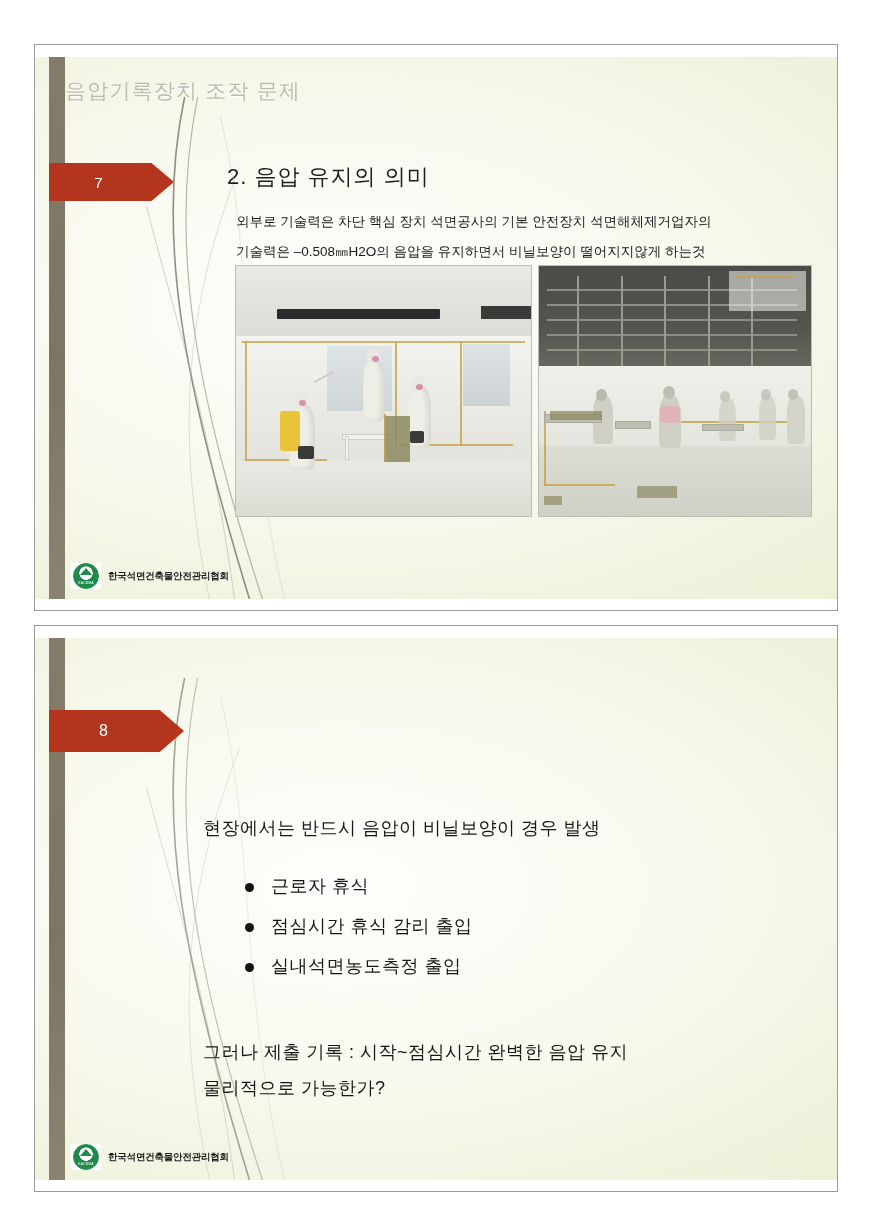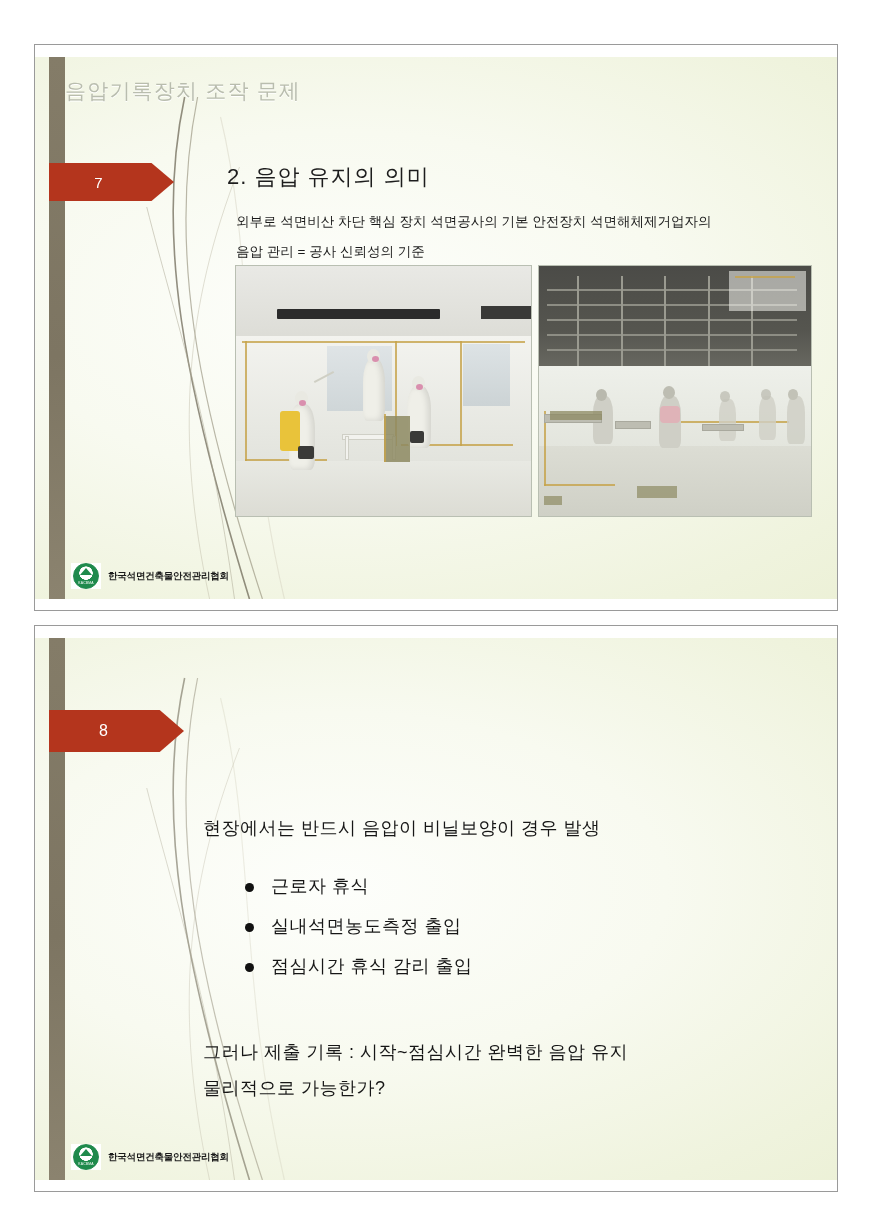--- a/index.html
+++ b/index.html
@@ -185,21 +185,22 @@
         <span class="header-title">음압기록장치 조작 문제</span>
       </div>
 
       <div class="arrow-badge" id="badge1">
         <span class="num">7</span>
       </div>
 
       <div class="slide-title" id="title1">2.  음압 유지의 의미</div>
 
       <div class="body-lines">
-        <div class="ln">외부로 석면비산 차단 핵심 장치 석면공사의 기본 안전장치 석면해체제거업자의</div>
+        <div class="ln">외부로 기술력은 차단 핵심 장치 석면공사의 기본 안전장치 석면해체제거업자의</div>
+        <div class="ln">기술력은 –0.508㎜H2O의 음압을 유지하면서 비닐보양이 떨어지지않게 하는것</div>
         <div class="ln">음압 관리 = 공사 신뢰성의 기준</div>
       </div>
 
       <div class="photos">
 
         <div class="photo p1">
           <div class="p1-ceiling"></div>
           <div class="p1-ceil-dark"></div>
           <div class="p1-ceil-dark2"></div>
           <div class="p1-wall"></div>
@@ -304,22 +305,22 @@
 
       <div class="arrow-badge" id="badge2">
         <span class="num">8</span>
       </div>
 
 
       <div class="s2-intro">현장에서는 반드시 음압이 비닐보양이 경우 발생</div>
 
       <ul class="s2-bullets">
         <li>근로자 휴식</li>
+        <li>점심시간 휴식 감리 출입</li>
         <li>실내석면농도측정 출입</li>
-        <li>점심시간 휴식 감리 출입</li>
       </ul>
 
       <div class="s2-tail">
         <div class="ln">그러나 제출 기록 : 시작~점심시간 완벽한 음압 유지</div>
         <div class="ln">물리적으로 가능한가?</div>
       </div>
 
       <div class="footer" id="footer2">
         <div class="logo-badge">
           <div class="logo-circle">

